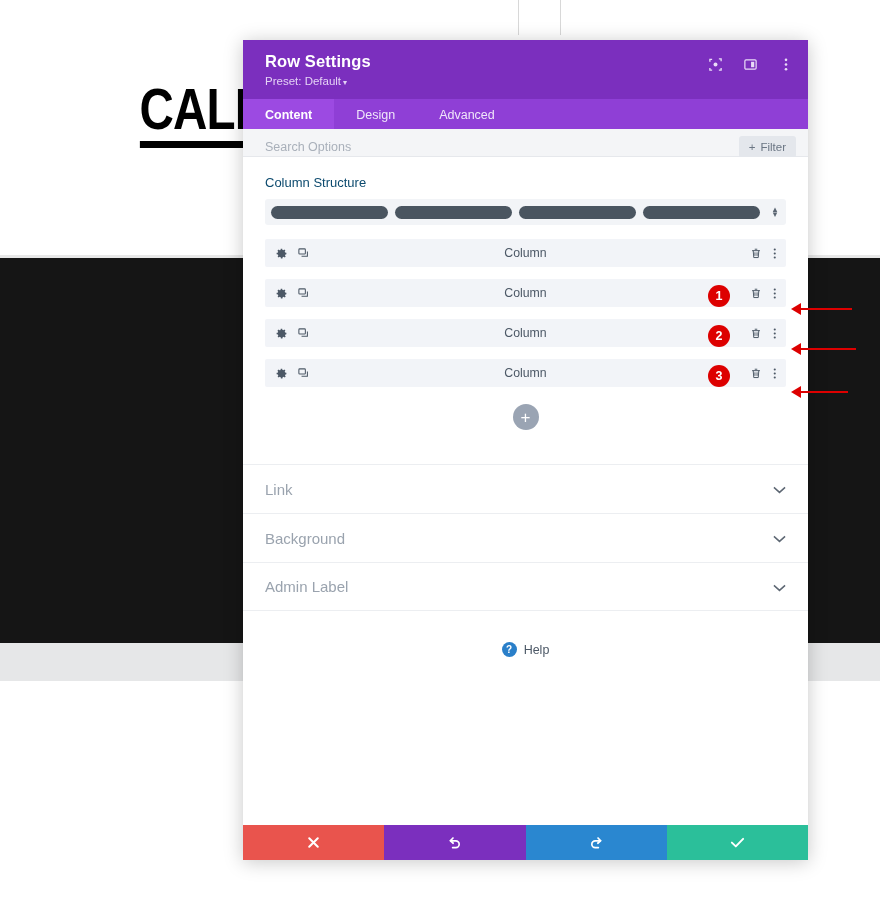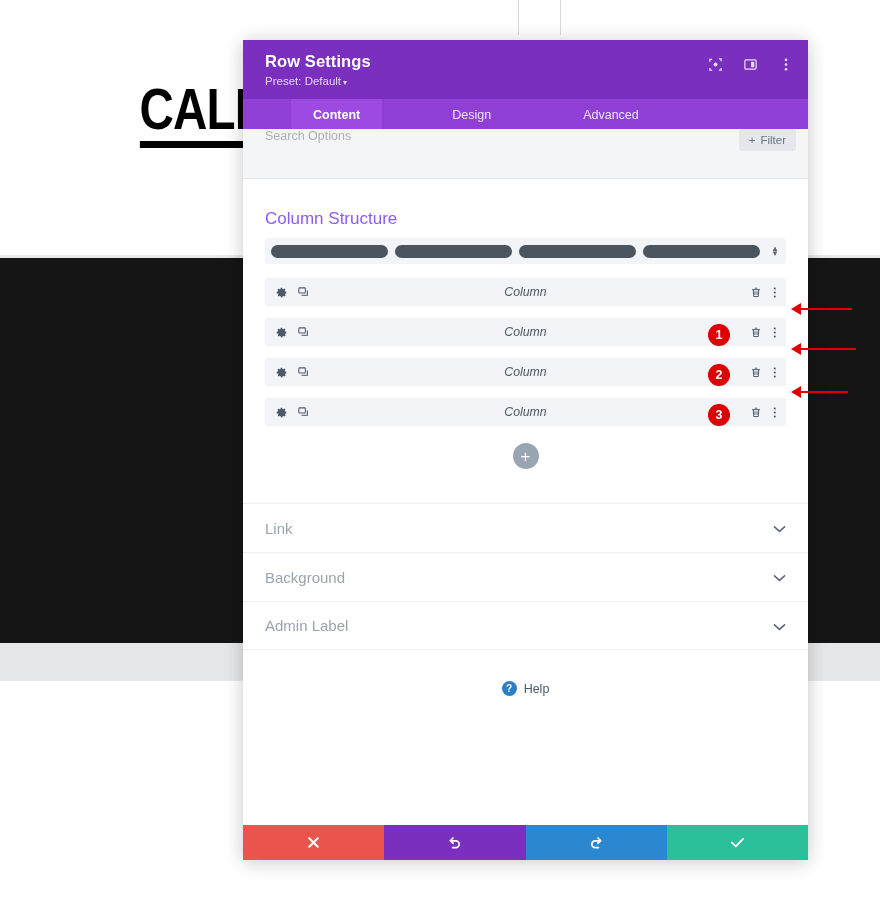--- a/index.html
+++ b/index.html
@@ -133,34 +133,33 @@
     height:30px;
     flex:0 0 auto;
   }
   .modal-tab{
     padding:0 22px;
     display:flex; align-items:center;
     color:#f0e6fa;
     font-size:12.5px;
     cursor:pointer;
     height:32px;
-    margin-left:48px;
   }
   .modal-tab.active{
     background:#9c4ae2;
     color:#ffffff;
     font-weight:bold;
   }
 
   
   .search-row{
     background:#f4f5f7;
-    height:50px;
-    display:flex; align-items:flex-start;
-    padding:0 12px 0 22px;
+    height:28px;
+    display:flex; align-items:center;
+    padding:8px 12px 0 22px;
     border-bottom:1px solid #e6e8ec;
     flex:0 0 auto;
   }
   .search-input{
     flex:1;
     border:none; outline:none; background:transparent;
     font-family:"Liberation Sans", sans-serif;
     font-size:12.5px;
     color:#4c5866;
   }
@@ -180,24 +179,23 @@
   
   .modal-body{
     flex:1 1 auto;
     overflow:hidden;
     background:#ffffff;
   }
 
   .section-pad{ padding:18px 22px 0 22px; }
 
   .field-label{
-    font-size:17px;
-    color:#8b5cf6;
+    font-size:13px;
+    color:#0c4a6e;
     margin-bottom:9px;
-    margin-top:12px;
   }
 
   
   .col-structure{
     background:#f2f4f7;
     border-radius:3px;
     height:26px;
     display:flex; align-items:center;
     padding:0 6px;
     position:relative;
@@ -226,21 +224,20 @@
     border-radius:2px;
   }
   .col-item .left-icons{
     display:flex; align-items:center; gap:9px;
     color:#4c5866;
   }
   .col-item .ci-label{
     position:absolute; left:0; right:0; text-align:center;
     font-size:12.3px; color:#4c5866;
     pointer-events:none;
-    font-style:italic;
   }
   .col-item .right-icons{
     margin-left:auto;
     display:flex; align-items:center; gap:11px;
     color:#4c5866;
     position:relative; z-index:2;
   }
   .col-item svg{ display:block; }
 
   .badge{

